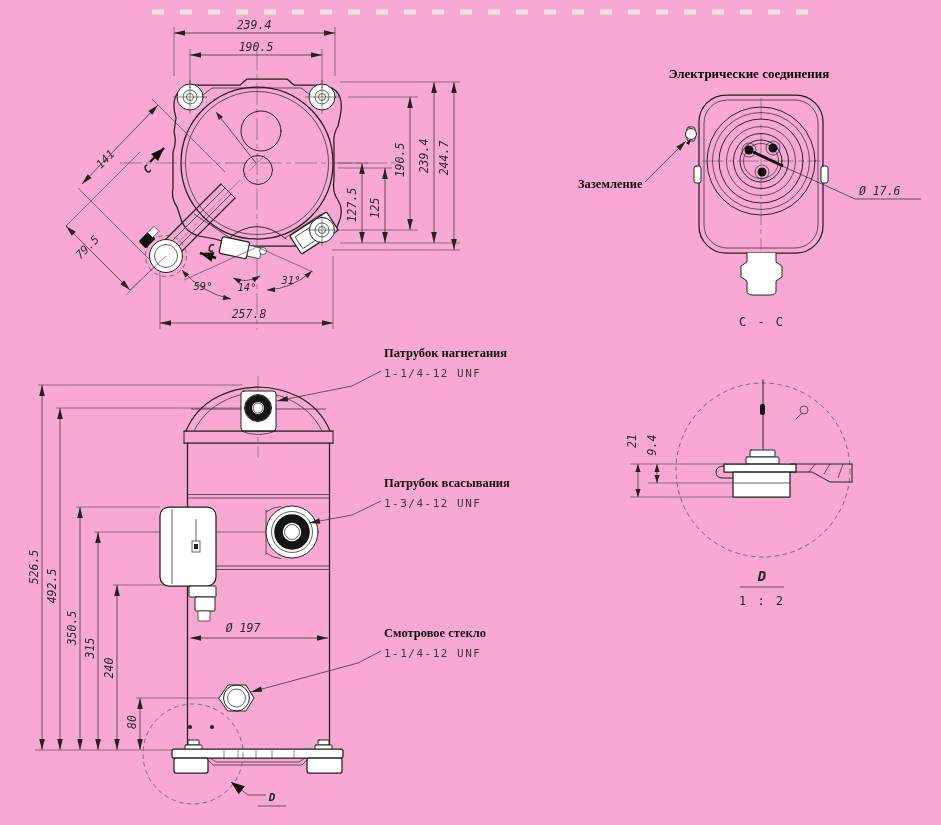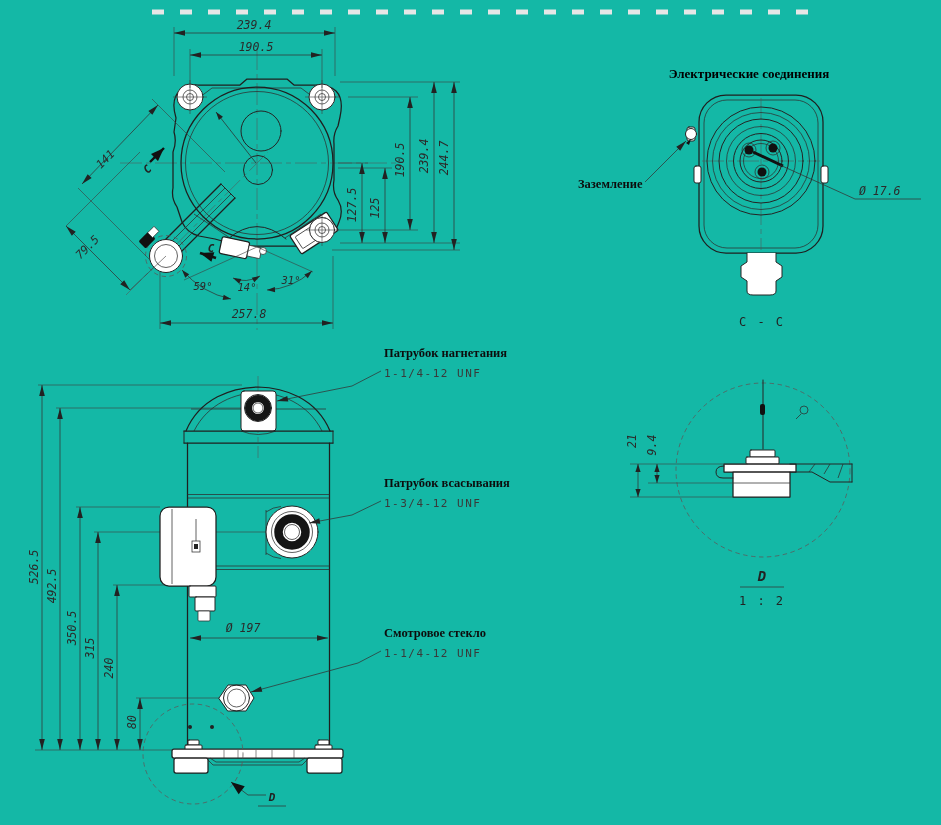--- a/index.html
+++ b/index.html
@@ -1,16 +1,16 @@
 <!DOCTYPE html>
 <html><head>
 <meta charset="utf-8">
 <style>
   html,body{margin:0;padding:0;background:#fff;}
-  .canvas{position:relative;width:941px;height:825px;background:#14b8a6;overflow:hidden;}
+  .canvas{position:relative;width:941px;height:825px;background:#f9a8d4;overflow:hidden;}
   svg{position:absolute;left:0;top:0;}
   .ln{stroke:#1f1f1f;fill:none;stroke-width:1.25;stroke-linecap:round;stroke-linejoin:round;}
   .ln2{stroke:#242424;fill:none;stroke-width:1;stroke-linecap:round;stroke-linejoin:round;}
   .ln-thin{stroke:#2e2e2e;fill:none;stroke-width:0.75;}
   .dim{stroke:#333;fill:none;stroke-width:0.75;}
   .ext{stroke:#3c3c3c;fill:none;stroke-width:0.6;}
   .cl{stroke:#555;fill:none;stroke-width:0.55;stroke-dasharray:22 4 5 4;}
   .dash{stroke:#5a5a5a;fill:none;stroke-width:0.8;stroke-dasharray:4.5 3.5;}
   .wm{stroke:#e6e6e6;stroke-width:5;stroke-dasharray:12 16;}
   .fw{fill:#ffffff;}

